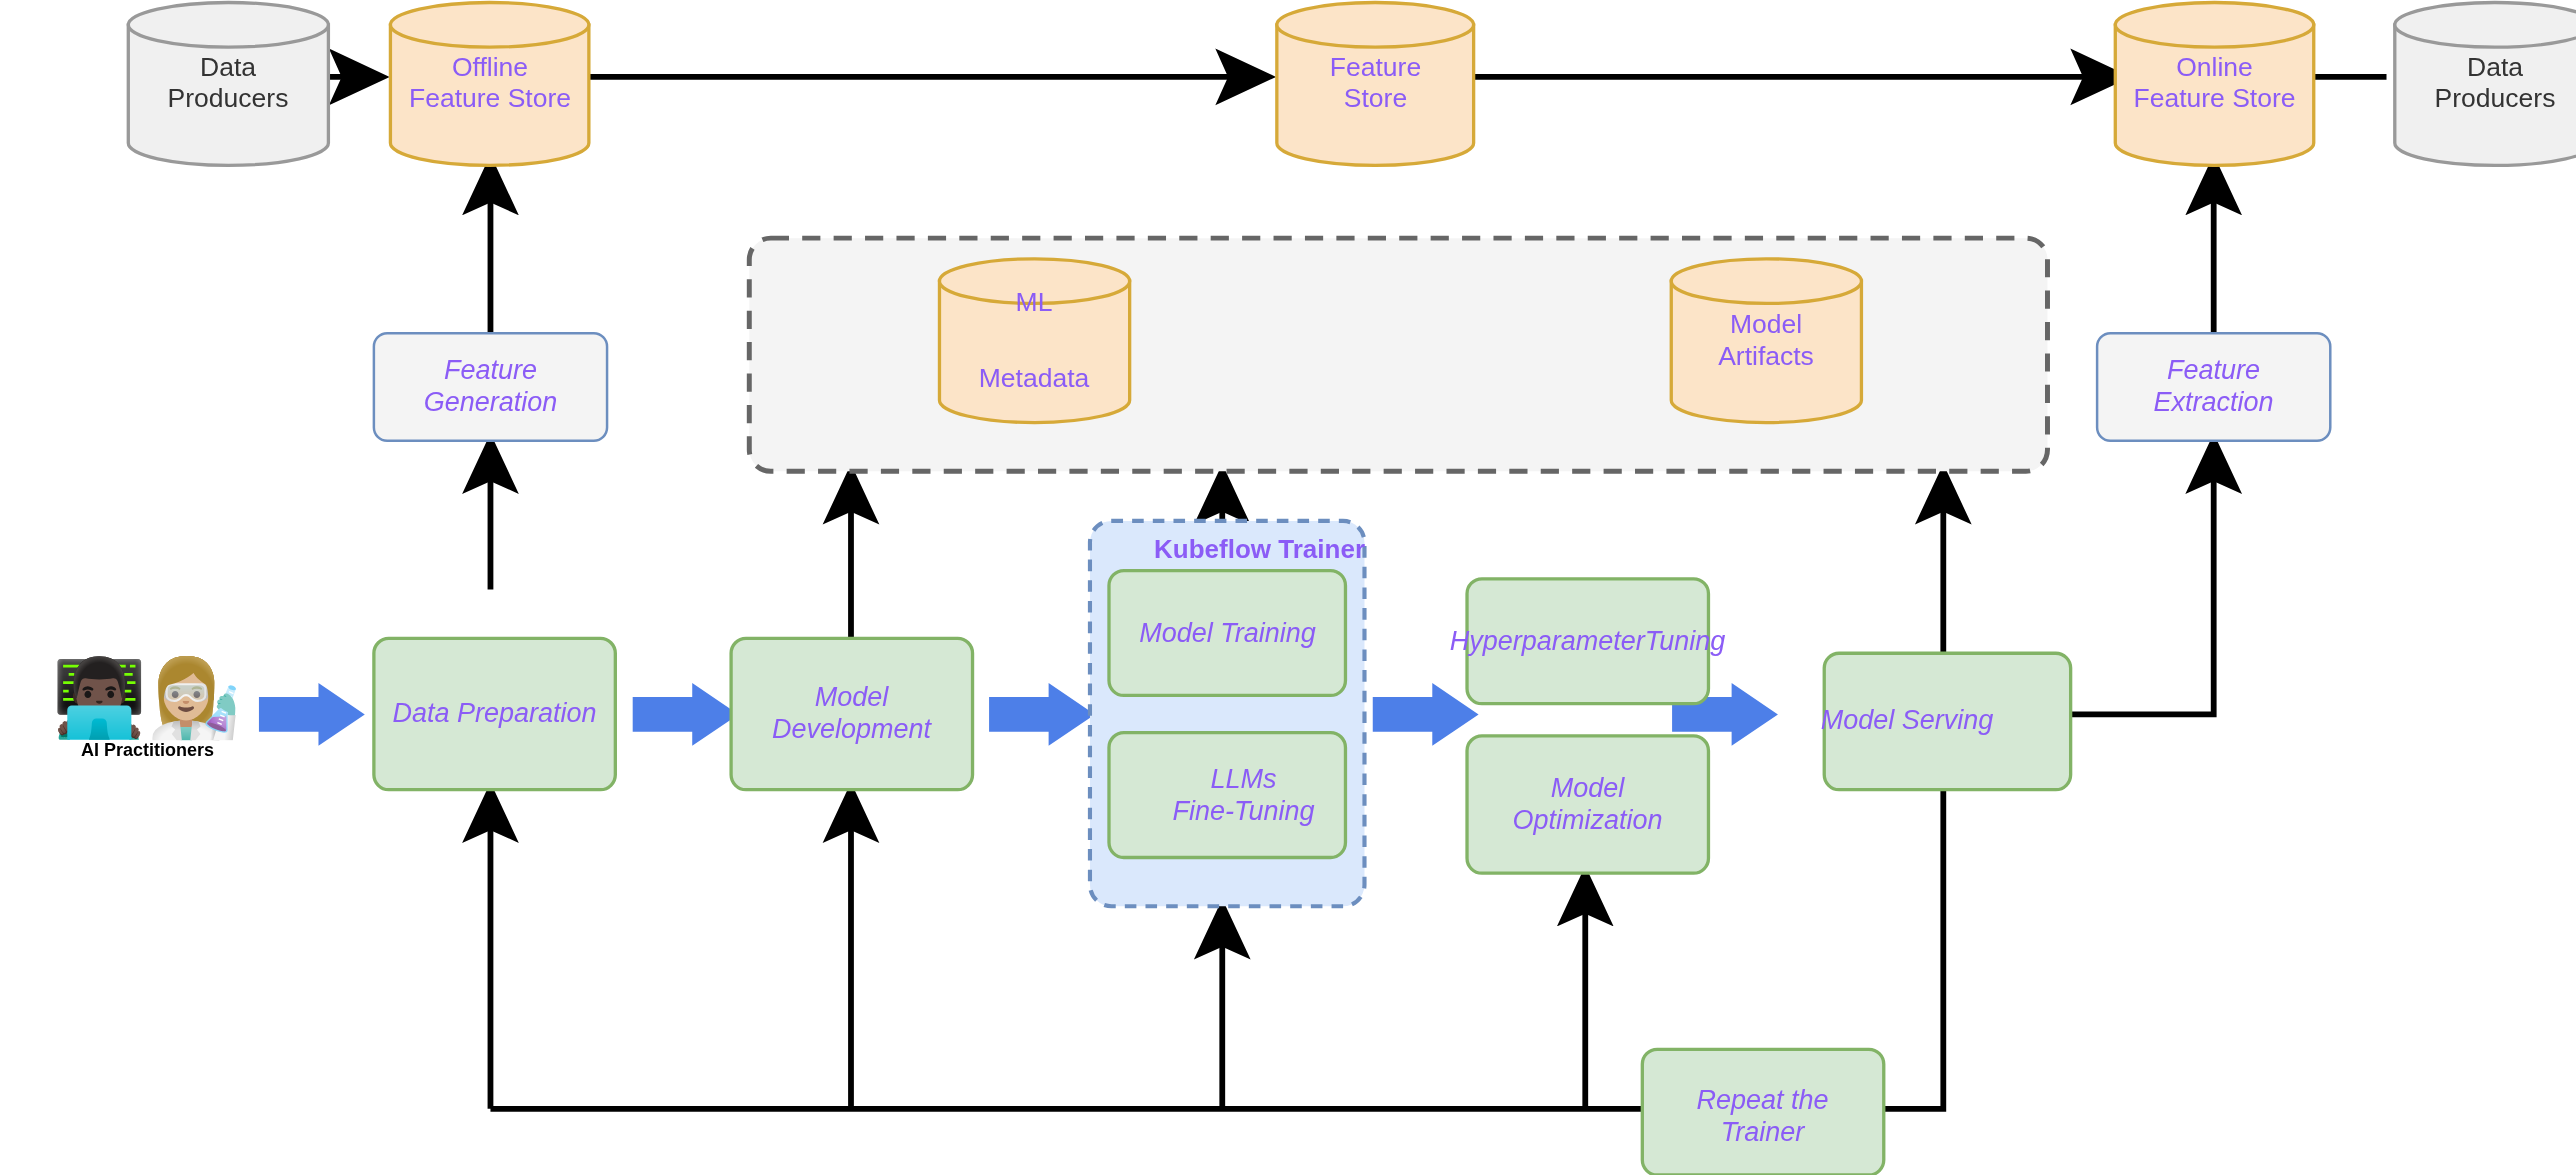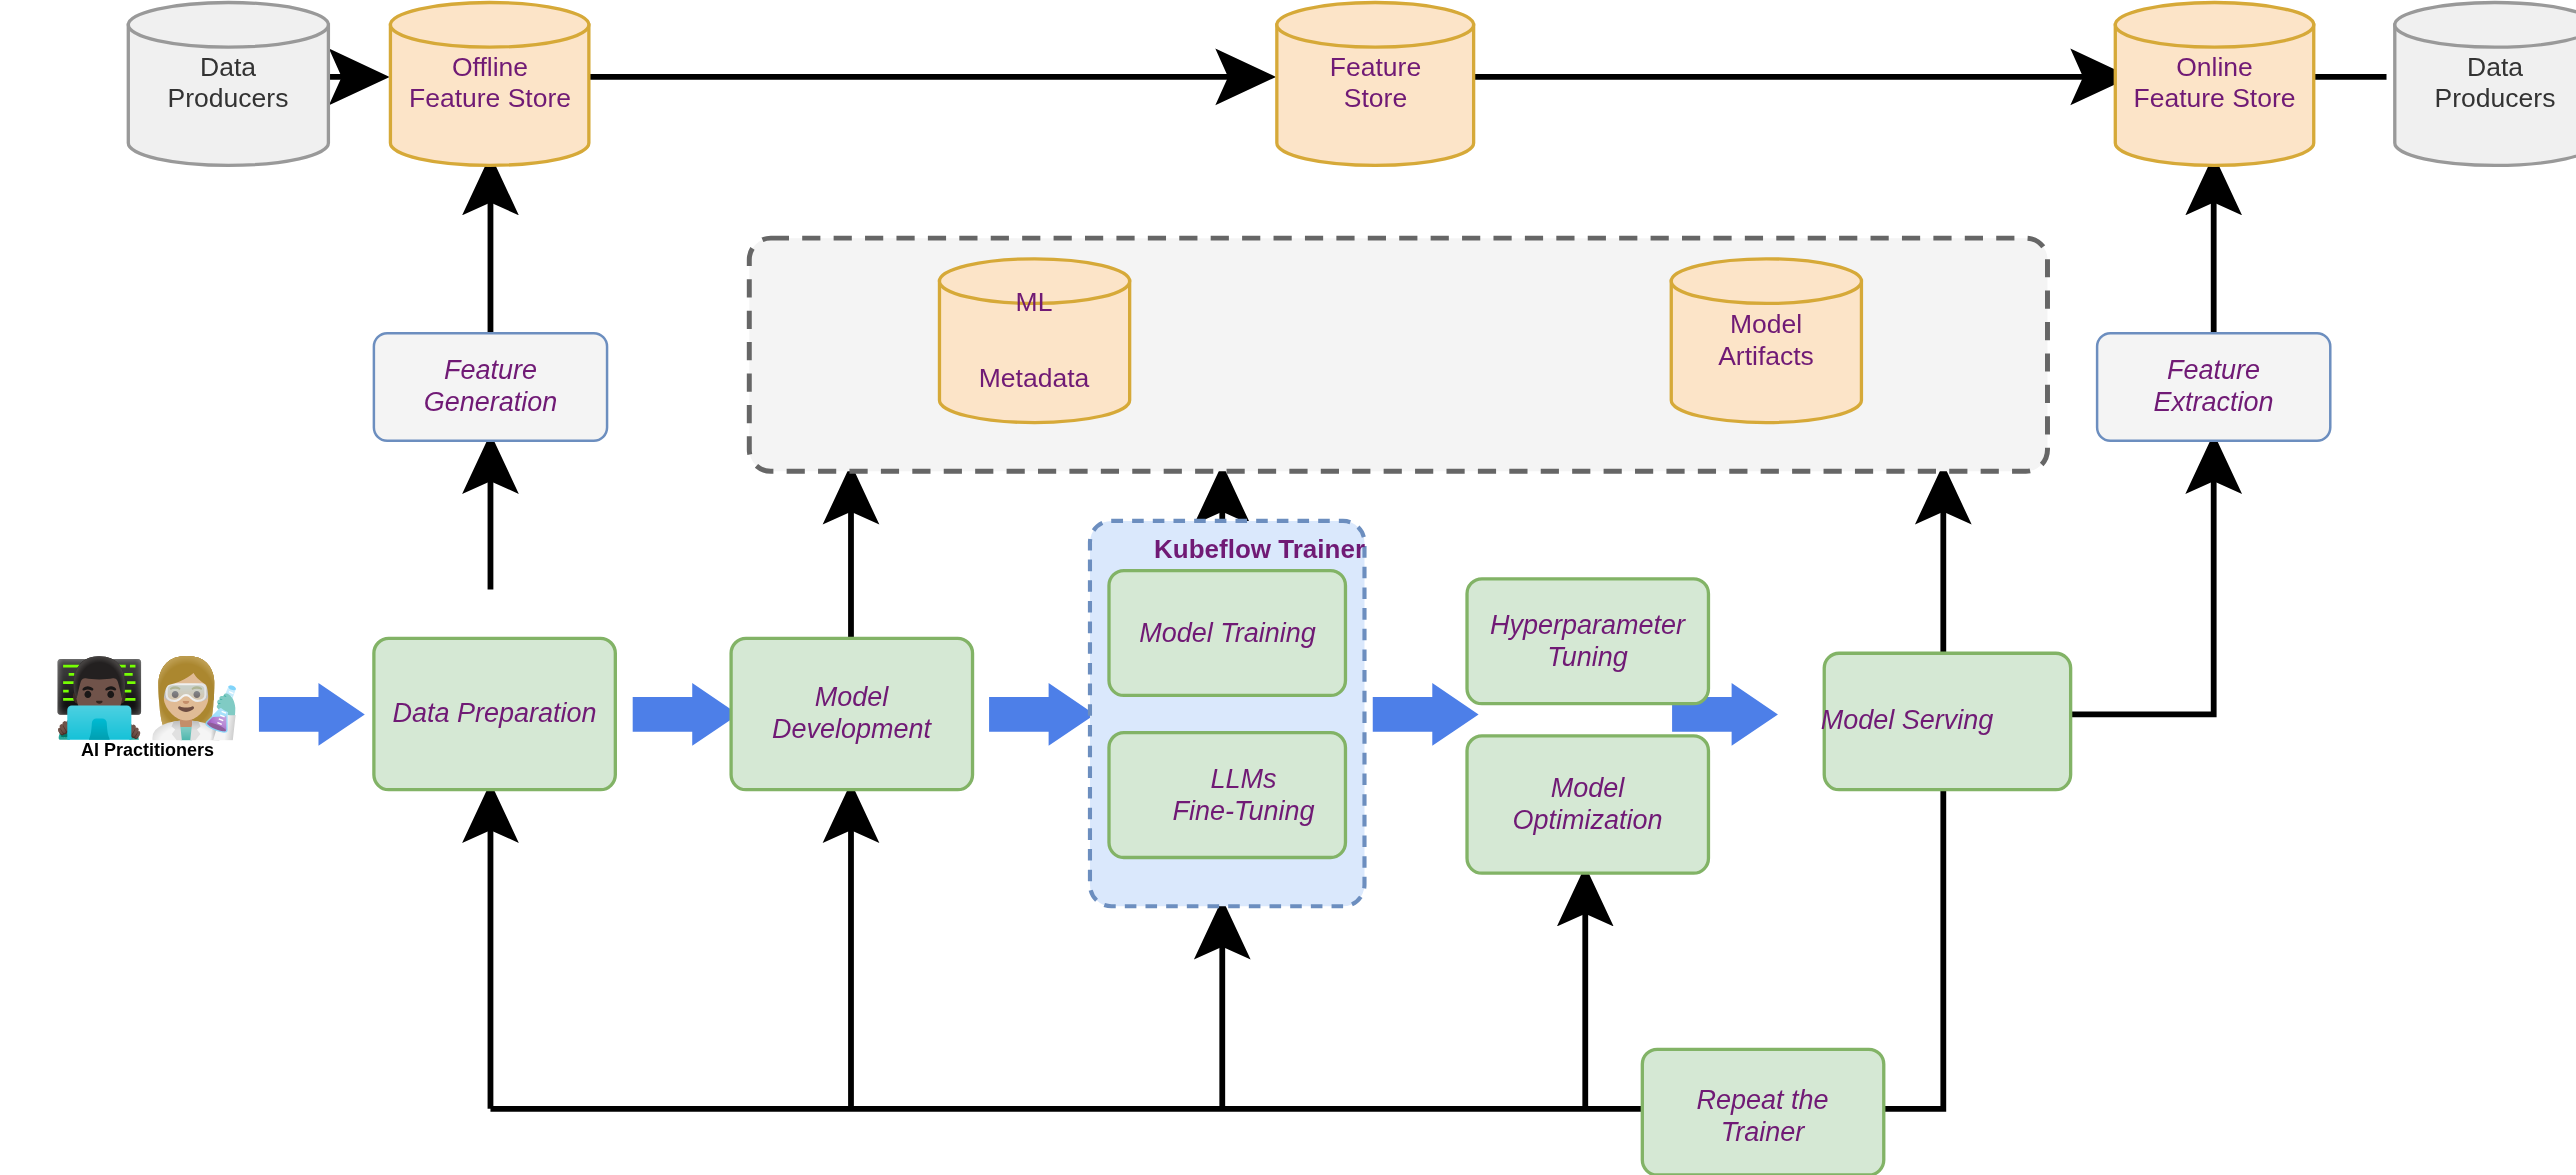--- a/index.html
+++ b/index.html
@@ -1,20 +1,20 @@
 <!DOCTYPE html>
 <html style="font-size:13.2px"><head>
 <meta charset="utf-8">
 <style>
   html,body{margin:0;padding:0;background:#ffffff;}
   body{width:2576px;height:1175px;font-family:"Liberation Sans",sans-serif;overflow:hidden;}
   #stage{position:relative;width:2576px;height:1175px;}
   svg#canvas{position:absolute;inset:0;width:2576px;height:1175px;}
   .lbl{position:absolute;display:flex;align-items:center;justify-content:center;
-       text-align:center;line-height:1.18;color:#701a75;pointer-events:none;}
+       text-align:center;line-height:1.18;color:#8b5cf6;pointer-events:none;}
   .cyl-lbl{font-size:26.5px;font-style:normal;}
   .cyl-lbl.gray{color:#333333;}
   .proc-lbl{font-size:27px;font-style:italic;}
   .group-title{font-size:26px;font-weight:bold;font-style:normal;}
   .persona{position:absolute;display:flex;align-items:flex-end;justify-content:center;}
   .persona .emo{font-size:76px;line-height:1;}
   .persona-label{position:absolute;font-size:18px;font-weight:bold;text-align:center;
                  width:100%;color:#000;}
 </style>
 </head>
@@ -177,21 +177,21 @@
     <span>Model</span>
     <span>Development</span>
   </div>
   <div class="lbl proc-lbl" style="left:1109px;top:571px;width:237px;height:125px;">
     <span>Model Training</span>
   </div>
   <div class="lbl proc-lbl" style="left:1109px;top:733px;width:237px;height:125px;flex-direction:column;padding-left:16px;">
     <span>LLMs</span>
     <span>Fine-Tuning</span>
   </div>
-  <div class="lbl proc-lbl" style="left:1467px;top:579px;width:241px;height:125px;flex-direction:column;">
+  <div class="lbl proc-lbl" style="left:1467px;top:579px;width:241px;height:125px;flex-direction:row;">
     <span>Hyperparameter</span>
     <span>Tuning</span>
   </div>
   <div class="lbl proc-lbl" style="left:1467px;top:736px;width:241px;height:137px;flex-direction:column;">
     <span>Model</span>
     <span>Optimization</span>
   </div>
   <div class="lbl proc-lbl" style="left:1784px;top:653px;width:246px;height:136px;">
     <span>Model Serving</span>
   </div>

